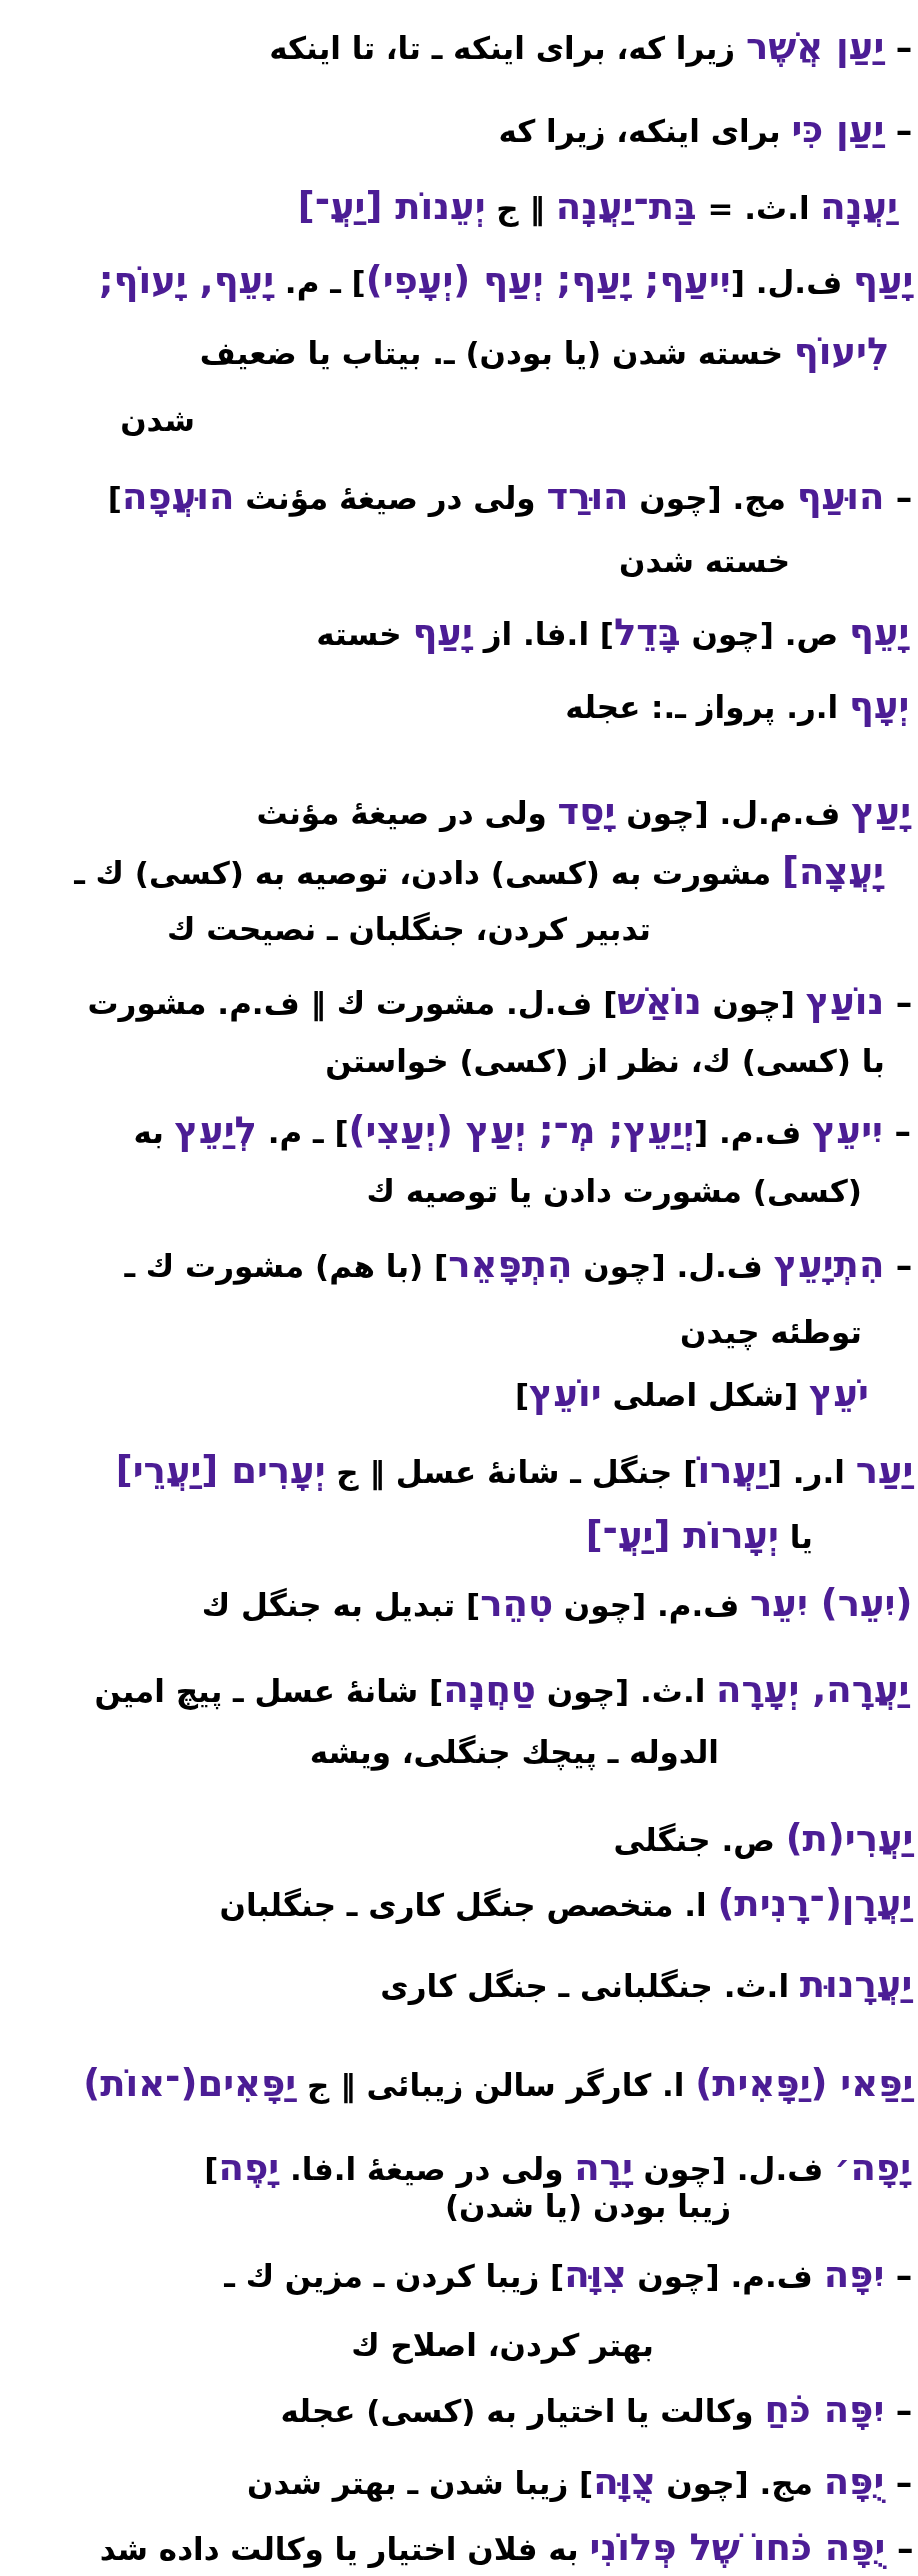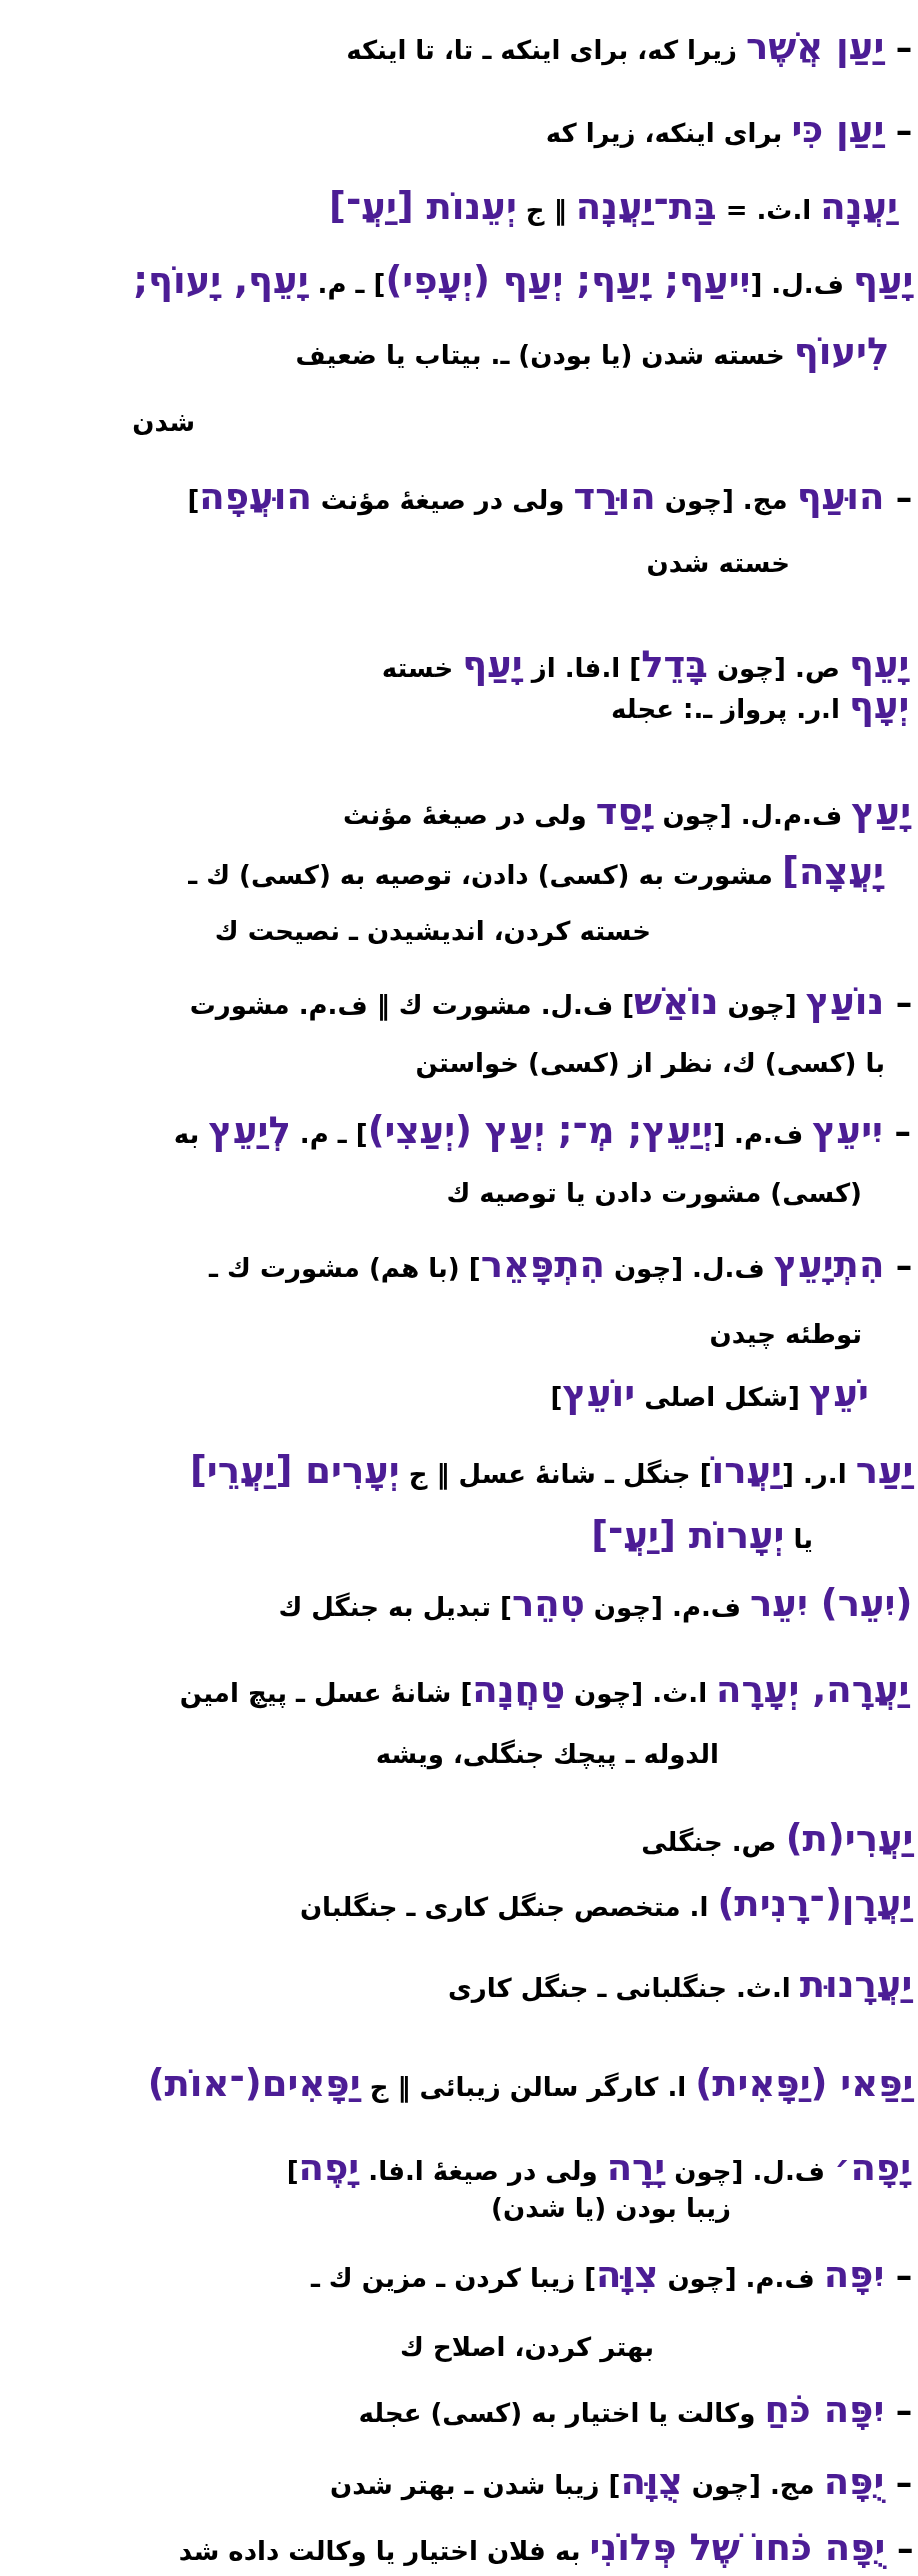--- a/index.html
+++ b/index.html
@@ -21,21 +21,21 @@
     position: absolute;
     white-space: nowrap;
     direction: rtl;
     text-align: right;
     font-size: 31px;
     line-height: 1.15;
     color: #000000;
   }
   .seg-fa {
     font-family: "DejaVu Sans", sans-serif;
-    font-size: 26px;
+    font-size: 31px;
     font-weight: bold;
     color: #000000;
   }
   .seg-he {
     font-family: "DejaVu Sans", sans-serif;
     font-size: 37px;
     font-weight: bold;
     color: #4c1d95;
   }
   .seg-dash {
@@ -50,25 +50,25 @@
 
 <div class="page" style="background: rgb(255, 255, 255);">
     <div class="line" style="top: 26px; right: 5.7px;"><span class="seg-dash">– </span><span class="seg-he">יַעַן אֲשֶׁר</span><span class="seg-fa"> زيرا كه، براى اينكه ـ تا، تا اينكه</span></div>
     <div class="line" style="top: 109px; right: 5.7px;"><span class="seg-dash">– </span><span class="seg-he">יַעַן כִּי</span><span class="seg-fa"> براى اينكه، زيرا كه</span></div>
     <div class="line" style="top: 186px; right: 20px;"><span class="seg-he">יַעֲנָה</span><span class="seg-fa"> ا.ث. = </span><span class="seg-he">בַּת־יַעֲנָה</span><span class="seg-fa"> ‖ ج </span><span class="seg-he">יְעֵנוֹת [יַעֲ־]</span></div>
     <div class="line" style="top: 260px; right: 4.6px;"><span class="seg-he">יָעַף</span><span class="seg-fa"> ف.ل. [</span><span class="seg-he">יִיעַף; יָעַף; יְעַף (יְעָפִי)</span><span class="seg-fa">] ـ م. </span><span class="seg-he">יָעֵף, יָעוֹף;</span></div>
     <div class="line" style="top: 331px; right: 28.6px;"><span class="seg-he">לִיעוֹף</span><span class="seg-fa"> خسته شدن (يا بودن) ـ. بيتاب يا ضعيف</span></div>
     <div class="line" style="top: 403px; right: 723px;"><span class="seg-fa">شدن</span></div>
     <div class="line" style="top: 476px; right: 5.7px;"><span class="seg-dash">– </span><span class="seg-he">הוּעַף</span><span class="seg-fa"> مج. [چون </span><span class="seg-he">הוּרַד</span><span class="seg-fa"> ولى در صيغۀ مؤنث </span><span class="seg-he">הוּעֲפָה</span><span class="seg-fa">]</span></div>
     <div class="line" style="top: 544px; right: 128px;"><span class="seg-fa">خسته شدن</span></div>
-    <div class="line" style="top: 644px; right: 8.6px;"><span class="seg-he">יָעֵף</span><span class="seg-fa"> ص. [چون </span><span class="seg-he">בָּדֵל</span><span class="seg-fa">] ا.فا. از </span><span class="seg-he">יָעַף</span><span class="seg-fa"> خسته</span></div>
+    <div class="line" style="top: 612px; right: 8.6px;"><span class="seg-he">יָעֵף</span><span class="seg-fa"> ص. [چون </span><span class="seg-he">בָּדֵל</span><span class="seg-fa">] ا.فا. از </span><span class="seg-he">יָעַף</span><span class="seg-fa"> خسته</span></div>
     <div class="line" style="top: 685px; right: 8.6px;"><span class="seg-he">יְעָף</span><span class="seg-fa"> ا.ر. پرواز ـ.: عجله</span></div>
     <div class="line" style="top: 791px; right: 6.9px;"><span class="seg-he">יָעַץ</span><span class="seg-fa"> ف.م.ل. [چون </span><span class="seg-he">יָסַד</span><span class="seg-fa"> ولى در صيغۀ مؤنث</span></div>
     <div class="line" style="top: 851px; right: 34px;"><span class="seg-he">יָעֲצָה]</span><span class="seg-fa"> مشورت به (كسى) دادن، توصيه به (كسى) ك ـ</span></div>
-    <div class="line" style="top: 912px; right: 267px;"><span class="seg-fa">خسته كردن، انديشيدن ـ نصيحت ك</span></div>
+    <div class="line" style="top: 912px; right: 267px;"><span class="seg-fa">تدبير كردن، جنگلبان ـ نصيحت ك</span></div>
     <div class="line" style="top: 981px; right: 5.7px; text-align: center;"><span class="seg-dash">– </span><span class="seg-he">נוֹעַץ</span><span class="seg-fa"> [چون </span><span class="seg-he">נוֹאַשׁ</span><span class="seg-fa">] ف.ل. مشورت ك ‖ ف.م. مشورت</span></div>
     <div class="line" style="top: 1044px; right: 33px;"><span class="seg-fa">با (كسى) ك، نظر از (كسى) خواستن</span></div>
     <div class="line" style="top: 1110px; right: 7px;"><span class="seg-dash">– </span><span class="seg-he">יִיעֵץ</span><span class="seg-fa"> ف.م. [</span><span class="seg-he">יְיַעֵץ; מְ־; יְעַץ (יְעַצִי)</span><span class="seg-fa">] ـ م. </span><span class="seg-he">לְיַעֵץ</span><span class="seg-fa"> به</span></div>
     <div class="line" style="top: 1174px; right: 56px;"><span class="seg-fa">(كسى) مشورت دادن يا توصيه ك</span></div>
     <div class="line" style="top: 1244px; right: 5.7px;"><span class="seg-dash">– </span><span class="seg-he">הִתְיָעֵץ</span><span class="seg-fa"> ف.ل. [چون </span><span class="seg-he">הִתְפָּאֵר</span><span class="seg-fa">] (با هم) مشورت ك ـ</span></div>
     <div class="line" style="top: 1315px; right: 56px;"><span class="seg-fa">توطئه چيدن</span></div>
     <div class="line" style="top: 1373px; right: 49px;"><span class="seg-he">יֹעֵץ</span><span class="seg-fa"> [شكل اصلى </span><span class="seg-he">יוֹעֵץ</span><span class="seg-fa">]</span></div>
     <div class="line" style="top: 1450px; right: 4.6px;"><span class="seg-he">יַעַר</span><span class="seg-fa"> ا.ر. [</span><span class="seg-he">יַעֲרוֹ</span><span class="seg-fa">] جنگل ـ شانۀ عسل ‖ ج </span><span class="seg-he">יְעָרִים [יַעֲרֵי]</span></div>
     <div class="line" style="top: 1515px; right: 105px;"><span class="seg-fa">يا </span><span class="seg-he">יְעָרוֹת [יַעֲ־]</span></div>
     <div class="line" style="top: 1583px; right: 5.7px;"><span class="seg-he">(יִעֵר) יִעֵר</span><span class="seg-fa"> ف.م. [چون </span><span class="seg-he">טִהֵר</span><span class="seg-fa">] تبديل به جنگل ك</span></div>

